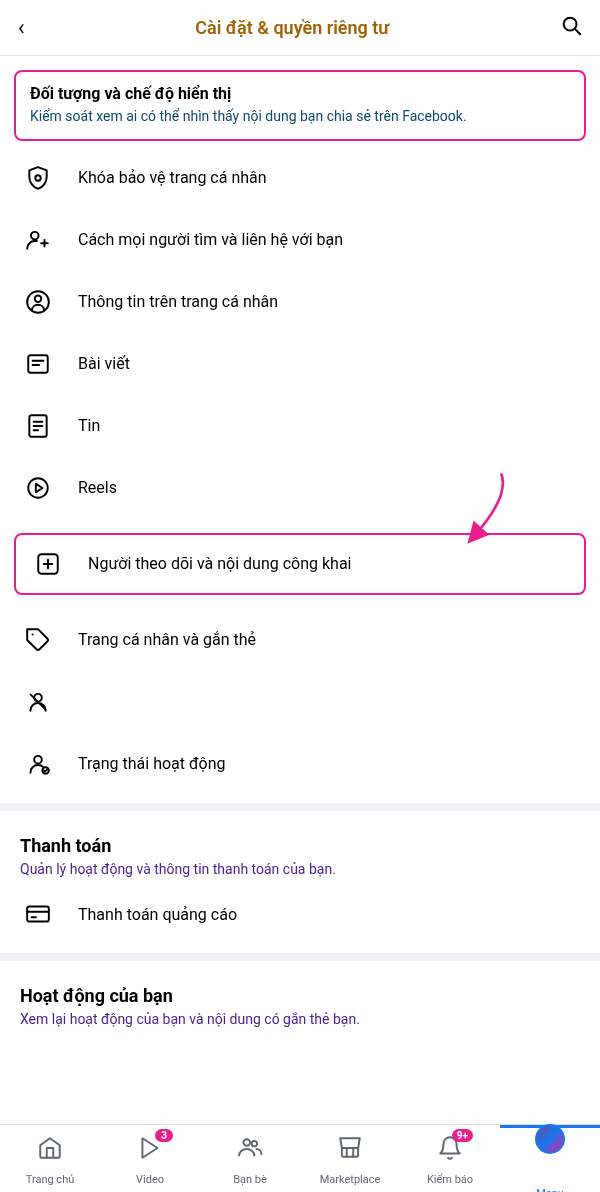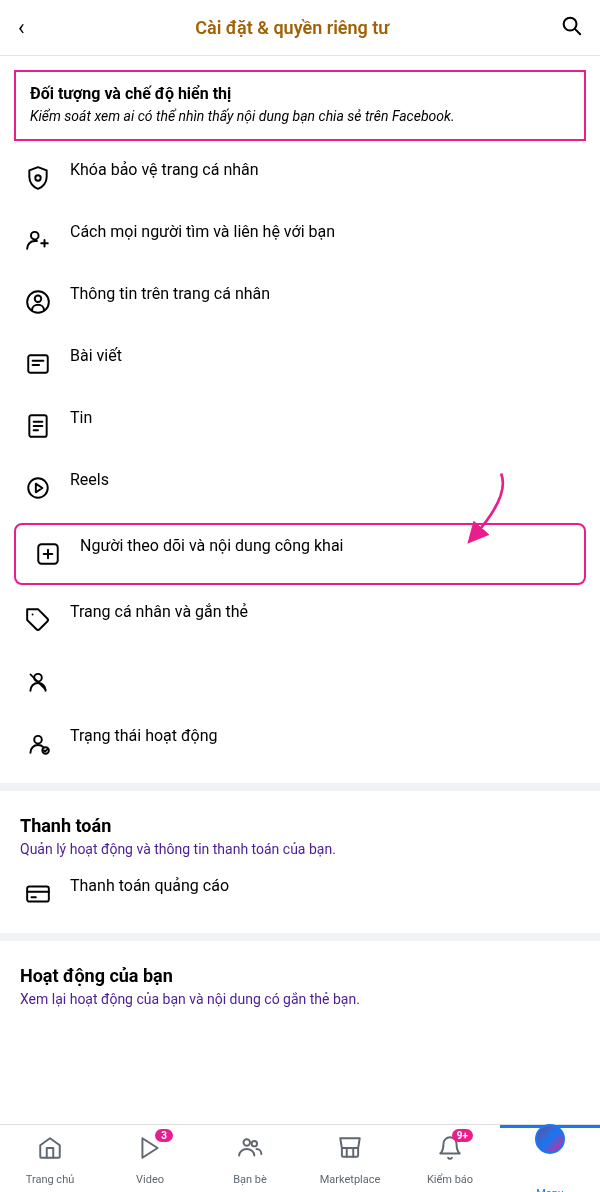--- a/index.html
+++ b/index.html
@@ -37,44 +37,45 @@
     
     .content {
       flex: 1;
       overflow-y: auto;
       padding-bottom: 10px;
     }
 
     
     .highlight-box {
       border: 2.5px solid #e91e8c;
-      border-radius: 0;
+      border-radius: 8px;
       margin: 14px 14px 6px 14px;
       padding: 12px 14px;
       cursor: pointer;
     }
     .highlight-box-title {
       font-size: 16px;
       font-weight: 700;
       color: #000;
       margin-bottom: 4px;
     }
     .highlight-box-desc {
       font-size: 14px;
-      color: #000000;
+      color: #0c4a6e;
       line-height: 1.4;
-      font-style: italic;
     }
 
     
     .menu-item {
       display: flex;
+      align-items: center;
       padding: 13px 20px;
       cursor: pointer;
       position: relative;
+      gap: 8px;
     }
     .menu-item-icon {
       width: 36px;
       height: 36px;
       display: flex;
       align-items: center;
       justify-content: center;
       margin-right: 14px;
       flex-shrink: 0;
       color: #000;
@@ -86,21 +87,21 @@
     .menu-item-label {
       font-size: 16px;
       color: #000;
       flex: 1;
     }
 
     
     .menu-item-highlighted {
       border: 2.5px solid #e91e8c;
       border-radius: 8px;
-      margin: 4px 14px;
+      margin: 14px 14px;
       padding: 11px 14px;
     }
     .pink-arrow {
       position: absolute;
       right: 120px;
       top: -60px;
       width: 100px;
       height: 80px;
       pointer-events: none;
     }

